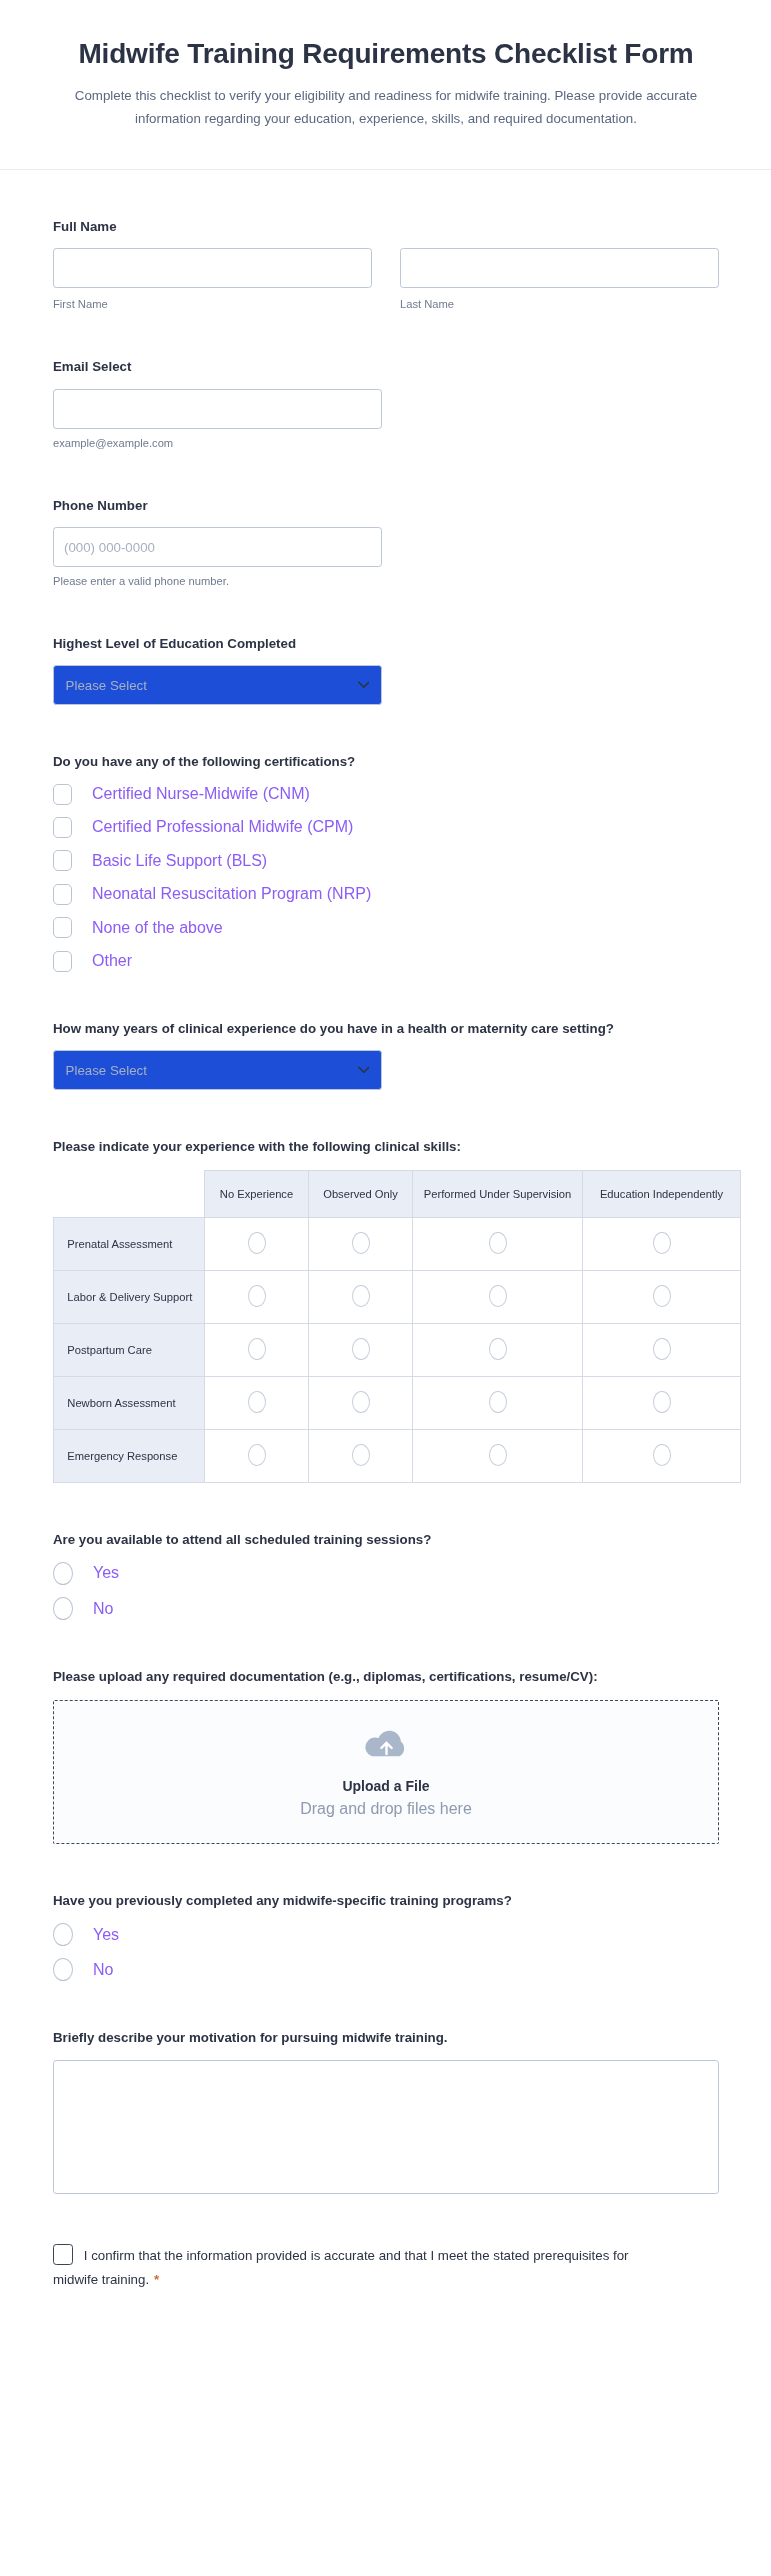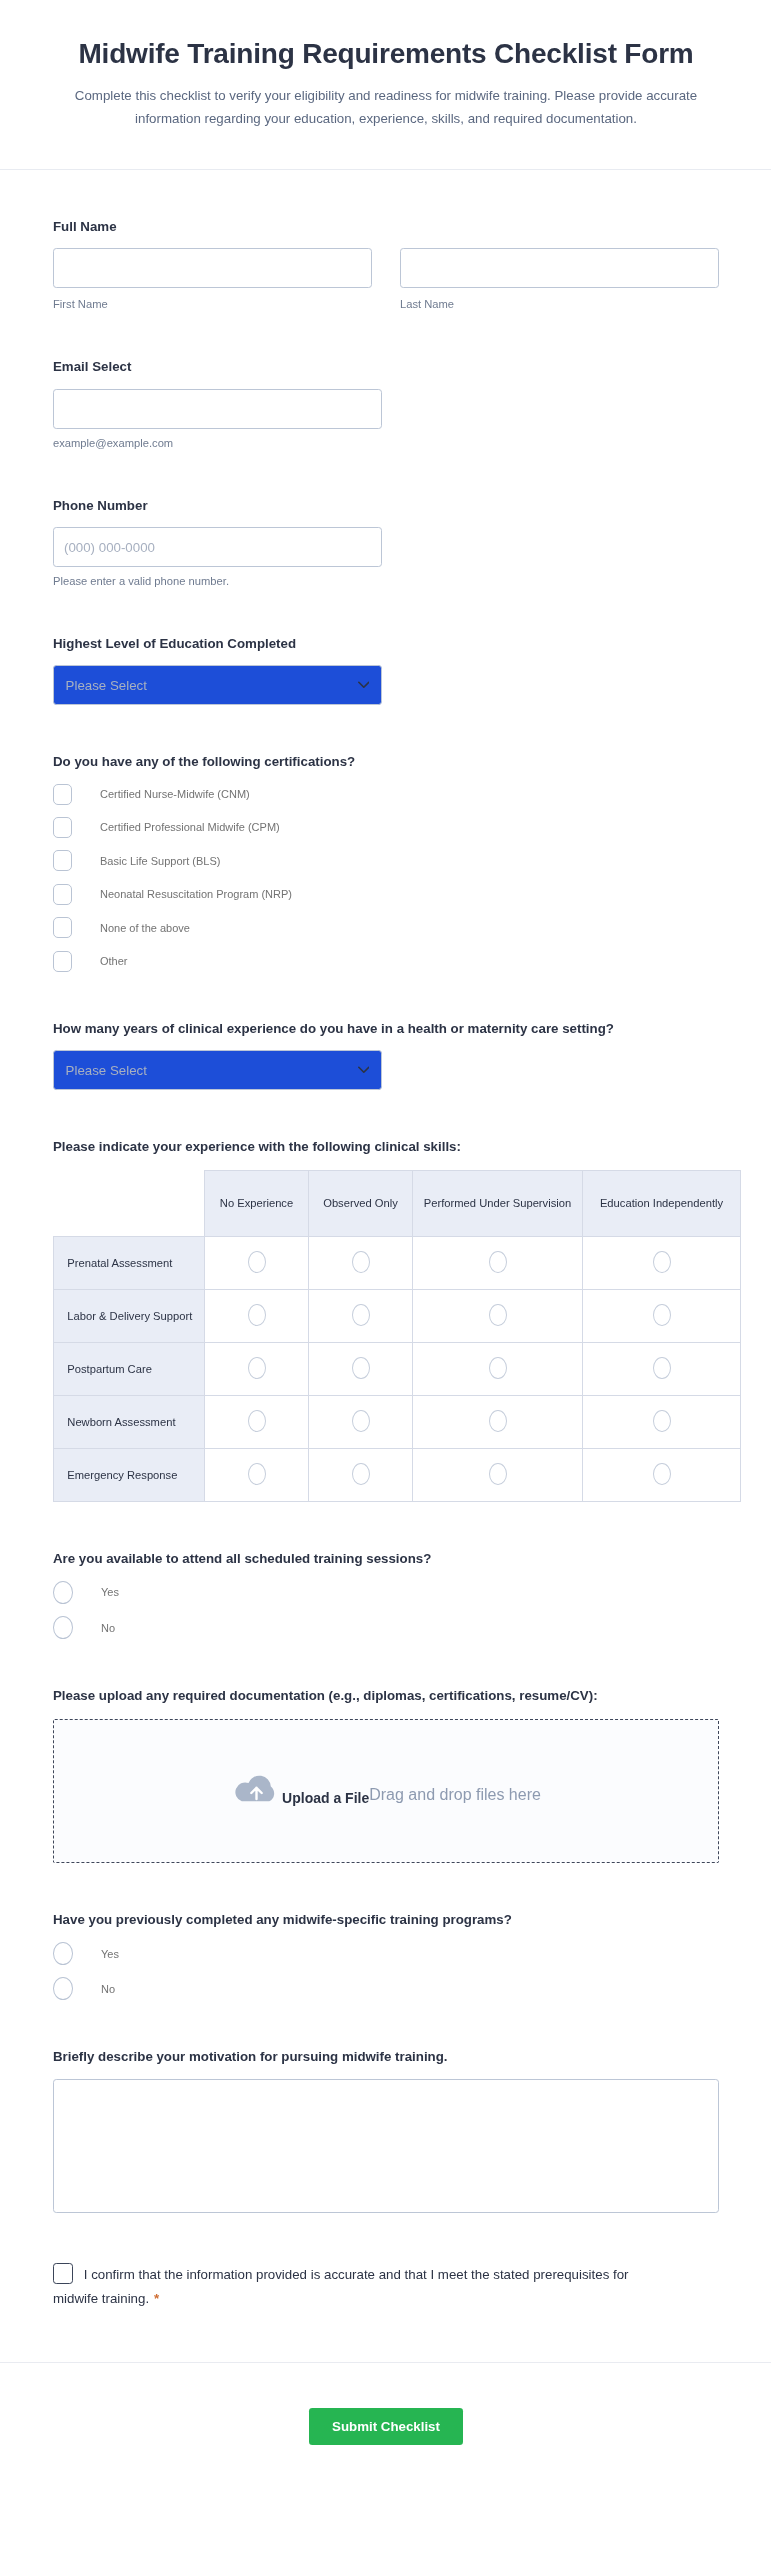--- a/index.html
+++ b/index.html
@@ -56,51 +56,51 @@
   .opt-row { display: flex; align-items: center; margin-top: 12.4px; }
   .opt-row:first-child { margin-top: 0; }
   .checkbox {
     width: 19px; height: 21px; border: 0.8px solid #bac4d4; border-radius: 5px;
     background: #fff; flex: 0 0 auto; cursor: pointer;
   }
   .radio {
     width: 20px; height: 23px; border: 0.8px solid #bac4d4; border-radius: 50%;
     background: #fff; flex: 0 0 auto; cursor: pointer;
   }
-  .opt-label { font-size: 11px; color: #737373; margin-left: 28px; }
+  .opt-label { font-size: 16px; color: #8b5cf6; margin-left: 20px; }
 
   
   .matrix { border-collapse: collapse; margin-top: 13.3px; width: 686px; table-layout: fixed; }
   .matrix col.c-label { width: 151px; }
   .matrix col.c-1 { width: 104px; }
   .matrix col.c-2 { width: 104px; }
   .matrix col.c-3 { width: 170px; }
   .matrix col.c-4 { width: 158px; }
   .matrix th, .matrix td { border: 0.8px solid #d5dae6; }
   .matrix th.corner { border: none; background: transparent; }
   .matrix thead th {
-    background: #e9edf6; height: 66px; font-size: 11.2px; font-weight: normal;
+    background: #e9edf6; height: 47px; font-size: 11.2px; font-weight: normal;
     color: #2c3345; text-align: center; vertical-align: middle; padding: 6.6px 8.3px;
     line-height: 1.5;
   }
   .matrix td.row-label {
     background: #e9edf6; font-size: 11.2px; color: #2c3345; padding: 8.3px 8.3px 8.3px 13.3px;
     line-height: 1.5; vertical-align: middle;
   }
   .matrix td.cell { background: #fff; height: 53px; text-align: center; vertical-align: middle; }
   .matrix .m-radio {
     display: inline-block; width: 18px; height: 22.4px; border: 0.8px solid #c7cfdc;
     border-radius: 50%; background: #fff; cursor: pointer;
   }
 
   
   .upload-box {
     margin-top: 13.3px; width: 100%; height: 144px;
     border: 0.8px dashed #3e4659; border-radius: 1.7px; background: #fbfcfe;
-    display: flex; flex-direction: row; align-items: center; justify-content: center;
+    display: flex; flex-direction: column; align-items: center; justify-content: center;
     cursor: pointer;
   }
   .upload-title { font-size: 14px; font-weight: bold; color: #2c3345; margin-top: 13.3px; }
   .upload-drag { font-size: 16px; color: #8d9ab0; margin-top: 6.6px; }
 
   
   .textarea {
     width: 100%; height: 134px; border: 0.8px solid #bcc6d6; border-radius: 3.3px;
     resize: none; font-family: inherit; font-size: 13.3px; color: #2c3345; padding: 8.3px 10px;
     outline: none; display: block;
@@ -318,18 +318,15 @@
       <span class="q-label">Briefly describe your motivation for pursuing midwife training.</span>
       <textarea class="textarea" style=""></textarea>
     </div>
 
     <div class="confirm">
       <span class="confirm-box"></span><span>I confirm that the information provided is accurate and that I meet the stated prerequisites for midwife training.</span><span class="required-star">*</span>
     </div>
 
   </div>
 
-  <div class="form-footer">
-    <button class="submit-btn">Submit Checklist</button>
-  </div>
 
 </div>
 
 
 </body></html>

